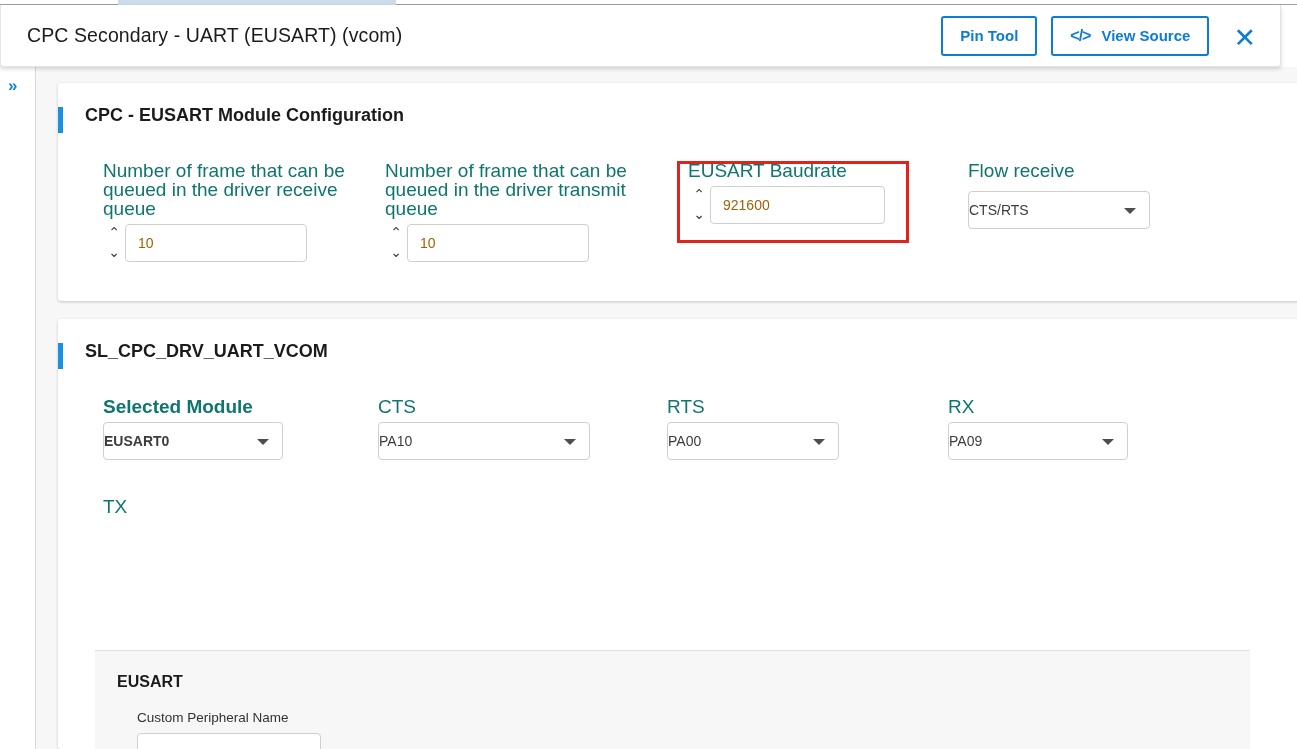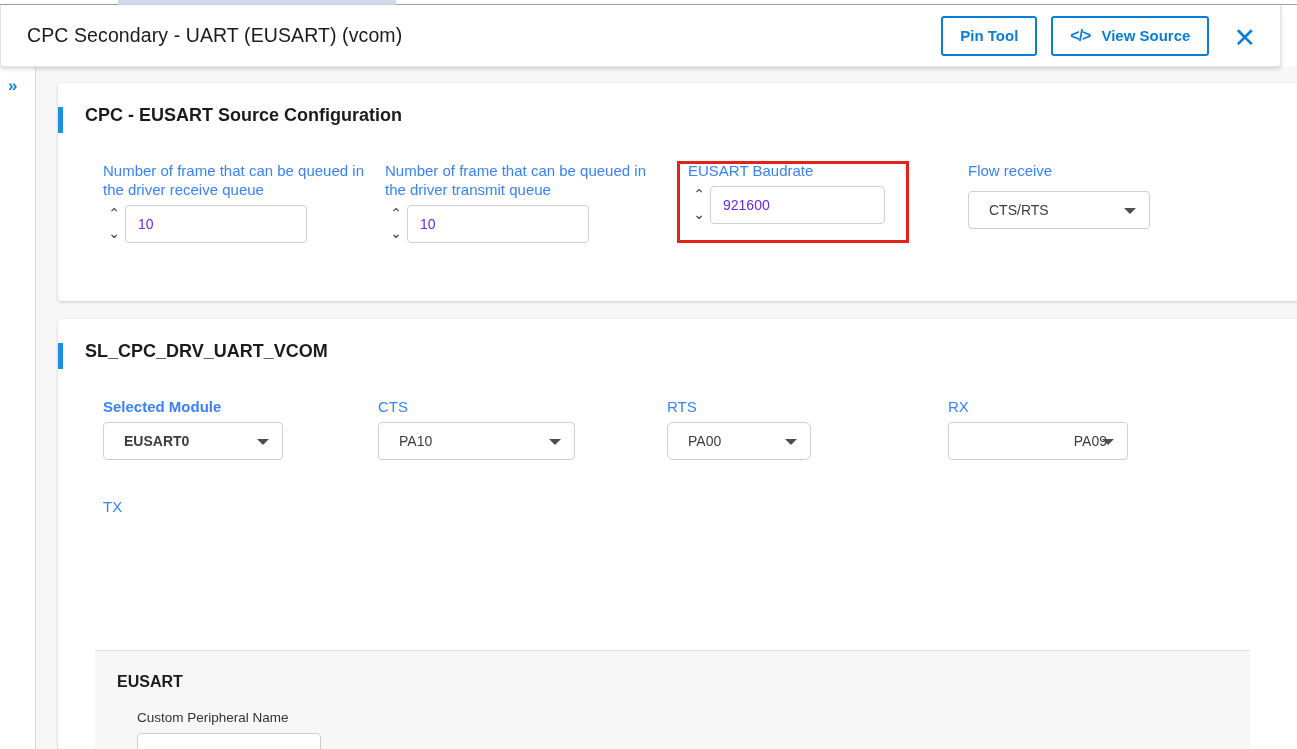--- a/index.html
+++ b/index.html
@@ -127,22 +127,22 @@
     position: absolute; left: 27px; top: 22px;
     font-size: 18px;
     font-weight: bold;
     color: #1b1b1b;
     white-space: nowrap;
   }
 
   
   .field { position: absolute; }
   .field-label {
-    font-size: 15px;
-    color: #3b82f6;
+    font-size: 19px;
+    color: #0f766e;
     line-height: 19px;
     margin-bottom: 6px;
   }
   .field-label.two-line { width: 268px; }
 
   .spin-row { display: flex; align-items: stretch; }
   .spinner {
     width: 22px;
     display: flex; flex-direction: column;
     justify-content: space-between;
@@ -155,33 +155,33 @@
     line-height: 10px;
     cursor: pointer;
     font-family: "DejaVu Sans", sans-serif;
   }
   .num-input {
     height: 38px;
     border: 1px solid #cfcfcf;
     border-radius: 4px;
     background: #ffffff;
     font-size: 14px;
-    color: #6d28d9;
+    color: #a16207;
     padding: 0 12px;
     outline: none;
     font-family: "Liberation Sans", sans-serif;
   }
 
   .select-box {
     height: 38px;
     border: 1px solid #cfcfcf;
     border-radius: 4px;
     background: #ffffff;
     display: flex; align-items: center;
-    padding: 0 20px;
+    padding: 0 0;
     cursor: pointer;
     position: relative;
   }
   .select-value {
     font-size: 14px;
     color: #3c3c3c;
   }
   .caret {
     position: absolute; right: 13px; top: 50%;
     margin-top: -2px;
@@ -254,21 +254,21 @@
 </div>
 
 <div id="left-rail">
   <div id="expand-icon">»</div>
 </div>
 
 <div id="body-area">
 
   <div class="card" id="card-1">
     <div class="card-accent"></div>
-    <div class="card-title">CPC - EUSART Source Configuration</div>
+    <div class="card-title">CPC - EUSART Module Configuration</div>
 
     <div class="field" style="left:45px; top:78px;">
       <div class="field-label two-line">Number of frame that can be queued in the driver receive queue</div>
       <div class="spin-row">
         <div class="spinner">
           <span class="spin-arrow">⌃</span>
           <span class="spin-arrow">⌄</span>
         </div>
         <input class="num-input" style="width: 182px;" value="10">
       </div>
@@ -313,37 +313,37 @@
     <div class="field" style="left:45px; top:78px;font-weight:bold;">
       <div class="field-label">Selected Module</div>
       <div class="select-box" style="width:180px;">
         <span class="select-value">EUSART0</span>
         <span class="caret"></span>
       </div>
     </div>
 
     <div class="field" style="left:320px; top:78px;">
       <div class="field-label">CTS</div>
-      <div class="select-box" style="width:197px;">
+      <div class="select-box" style="width:212px;">
         <span class="select-value">PA10</span>
         <span class="caret"></span>
       </div>
     </div>
 
     <div class="field" style="left:609px; top:78px;">
       <div class="field-label">RTS</div>
-      <div class="select-box" style="width:144px;border-radius:6px;">
+      <div class="select-box" style="width:172px;">
         <span class="select-value">PA00</span>
         <span class="caret"></span>
       </div>
     </div>
 
     <div class="field" style="left:890px; top:78px;">
       <div class="field-label">RX</div>
-      <div class="select-box" style="width:180px;justify-content:flex-end;">
+      <div class="select-box" style="width:180px;">
         <span class="select-value">PA09</span>
         <span class="caret"></span>
       </div>
     </div>
 
     <div class="field" style="left:45px; top:178px;">
       <div class="field-label">TX</div>
     </div>
 
     <div id="eusart-panel">

